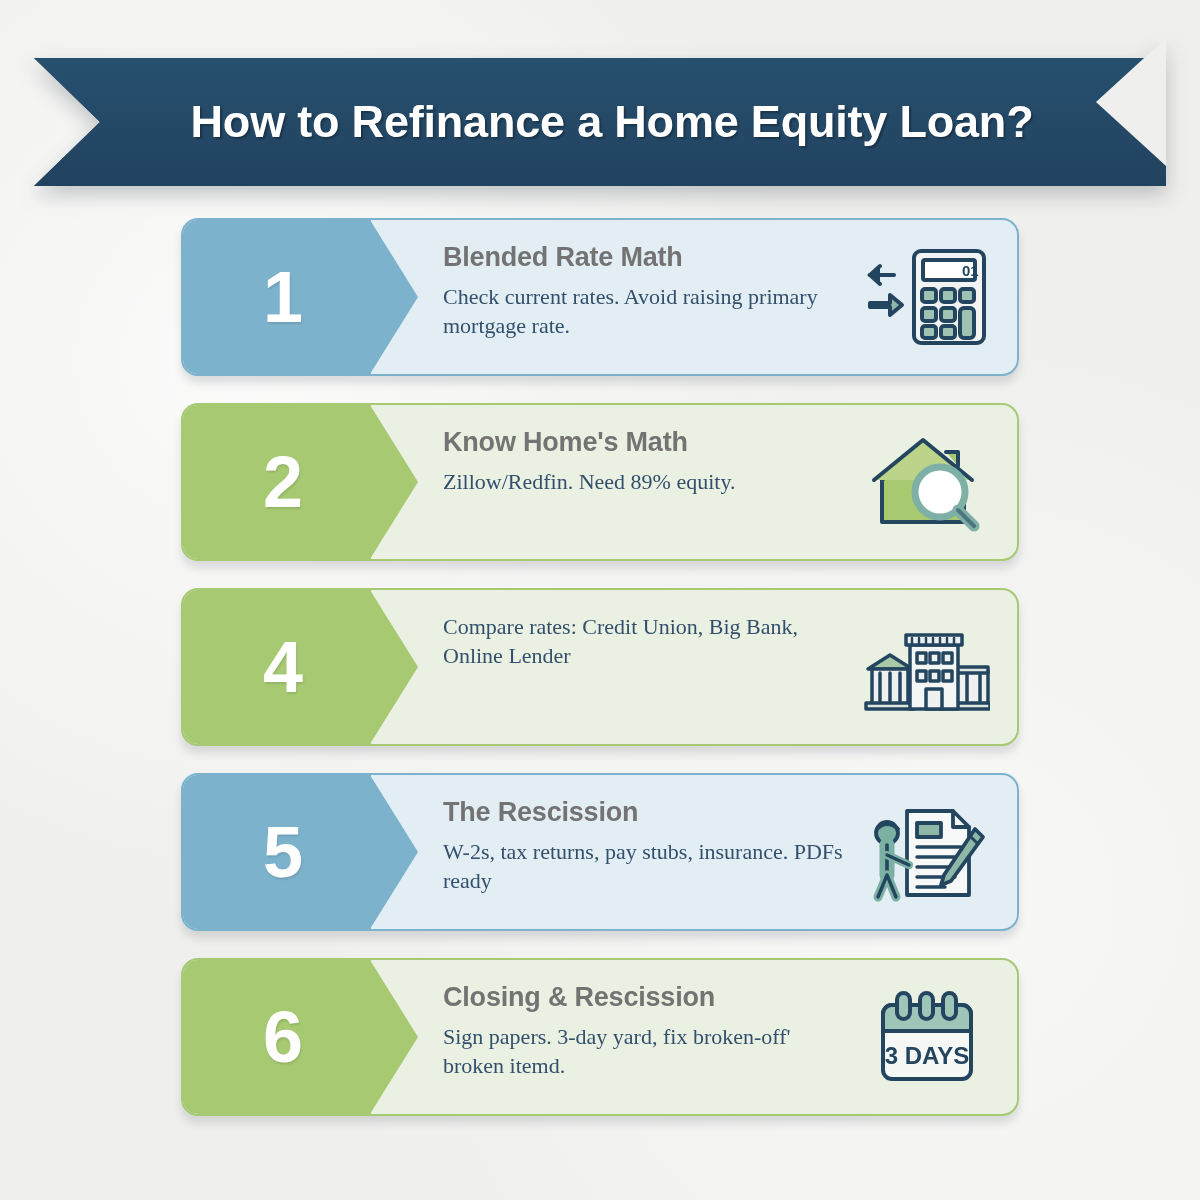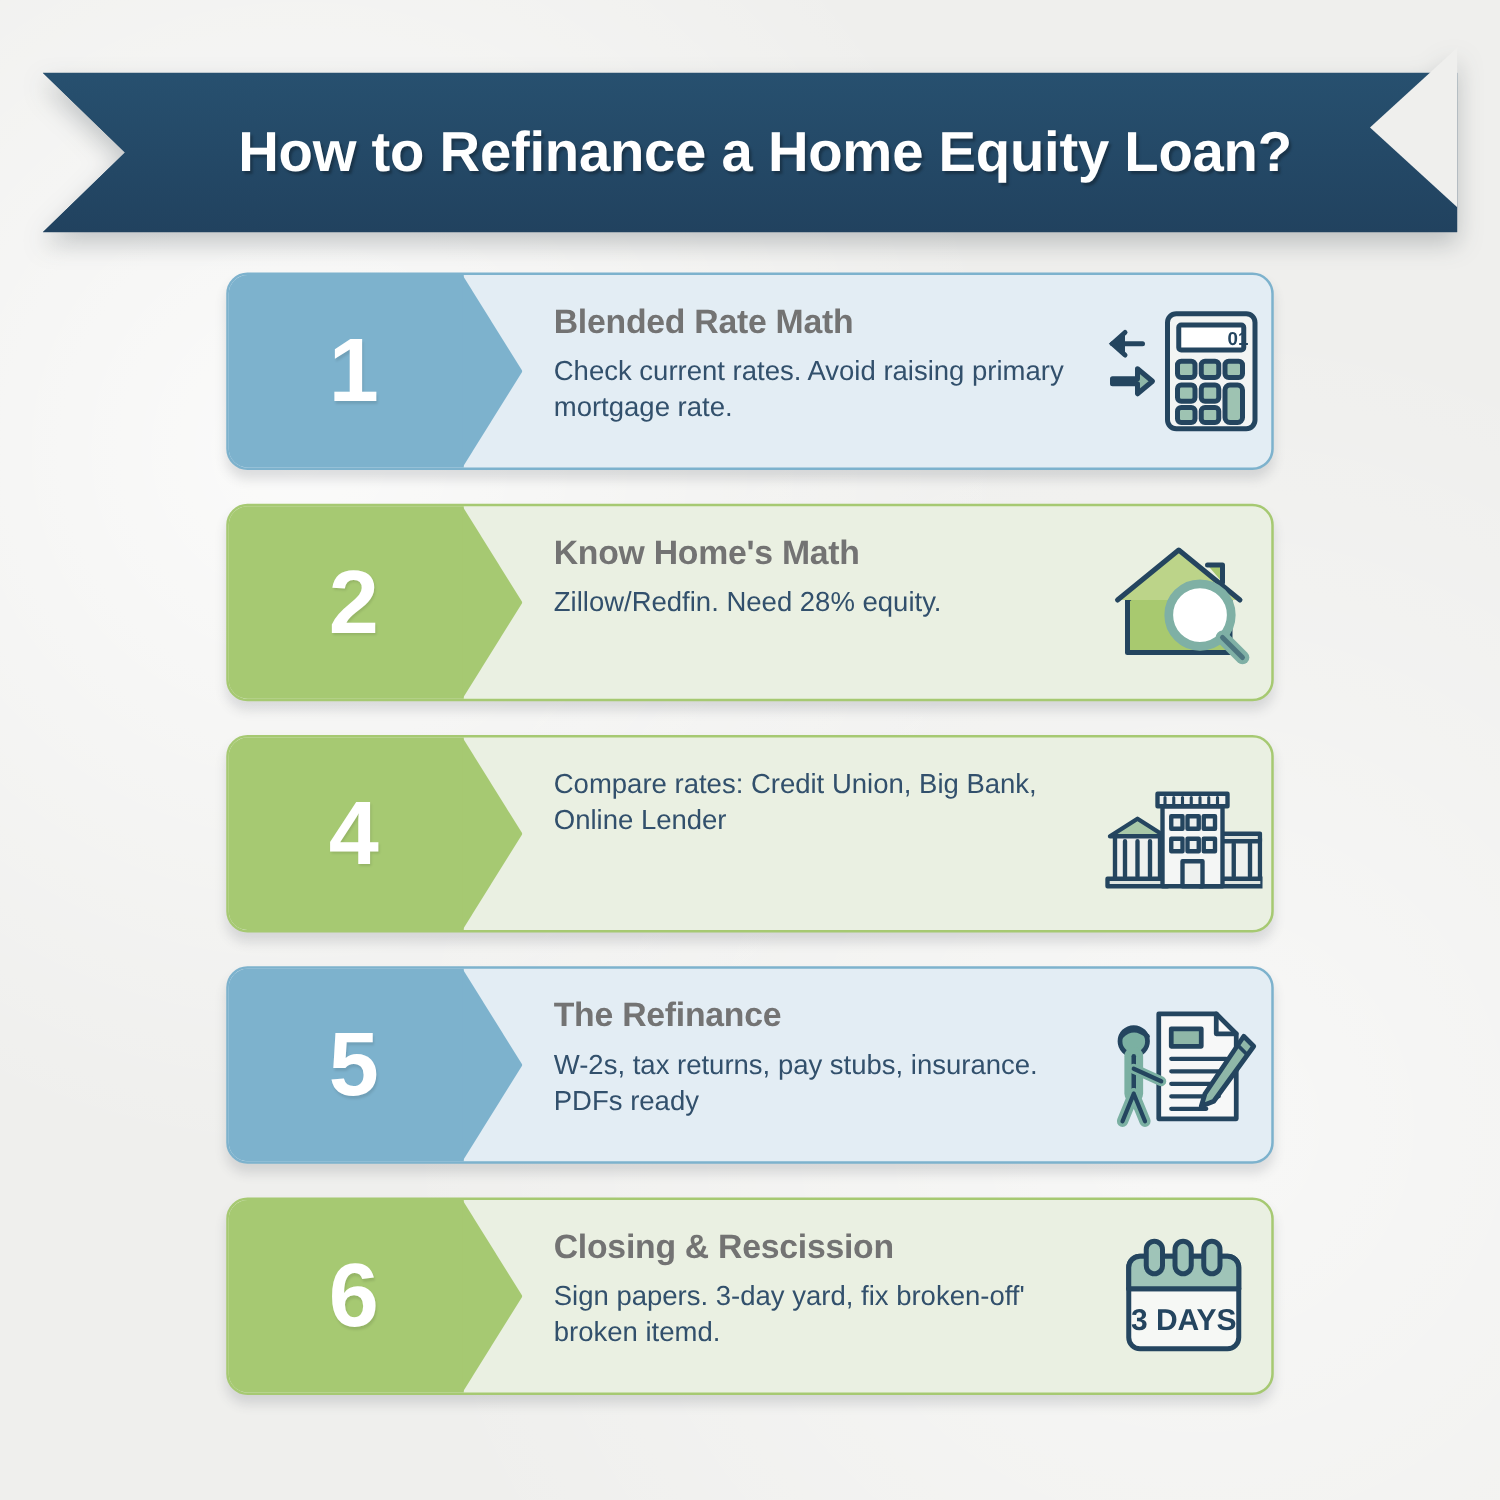--- a/index.html
+++ b/index.html
@@ -133,29 +133,30 @@
     font-weight: bold;
     margin: 0 0 9px 0;
     letter-spacing: -0.2px;
   }
   .step-desc {
     color: #32506c;
     font-size: 22px;
     line-height: 1.32;
     margin: 0;
     max-width: 470px;
+    font-family: Liberation Serif, serif;
   }
 
   .step-icon {
     flex: 0 0 140px;
     width: 140px;
     display: flex;
     align-items: center;
     justify-content: center;
-    padding-right: 0;
+    padding-right: 20px;
   }
   .step-icon svg { display: block; }
 </style>
 </head>
 <body>
 
 <div class="banner-wrap">
   <div class="banner">
     <div class="banner-title">How to Refinance a Home Equity Loan?</div>
   </div>
@@ -195,21 +196,21 @@
     </div>
   </div>
 
   <div class="step-card green">
     <div class="badge green">
       <span class="badge-num">2</span>
       <span class="badge-arrow green"></span>
     </div>
     <div class="step-body">
       <h2 class="step-title">Know Home's Math</h2>
-      <p class="step-desc">Zillow/Redfin. Need 28% equity.</p>
+      <p class="step-desc">Zillow/Redfin. Need 89% equity.</p>
     </div>
     <div class="step-icon">
       <svg width="118" height="104" viewBox="0 0 118 104">
         <g fill="none" stroke="#24455f" stroke-width="4" stroke-linejoin="round" stroke-linecap="round">
           <path d="M14 50 L55 16 L96 50 L96 92 L14 92 Z" fill="#a8c96f"></path>
           <path d="M6 50 L55 10 L104 50" fill="#bcd489"></path>
           <path d="M78 22 L90 22 L90 36" fill="#a8c96f"></path>
           <circle cx="72" cy="62" r="25" fill="#ffffff" stroke="#7fb0a5" stroke-width="7"></circle>
           <path d="M90 80 L106 96" stroke="#7fb0a5" stroke-width="11" stroke-linecap="round"></path>
           <path d="M90 80 L106 96" stroke="#24455f" stroke-width="4" stroke-linecap="round" opacity="0.55"></path>
@@ -254,21 +255,21 @@
       </svg>
     </div>
   </div>
 
   <div class="step-card blue">
     <div class="badge blue">
       <span class="badge-num">5</span>
       <span class="badge-arrow blue"></span>
     </div>
     <div class="step-body">
-      <h2 class="step-title">The Refinance</h2>
+      <h2 class="step-title">The Rescission</h2>
       <p class="step-desc">W-2s, tax returns, pay stubs, insurance. PDFs ready</p>
     </div>
     <div class="step-icon">
       <svg width="124" height="106" viewBox="0 0 124 106">
         <g fill="none" stroke="#24455f" stroke-width="3.8" stroke-linejoin="round" stroke-linecap="round">
 
           <path d="M42 12 L88 12 L104 28 L104 96 L42 96 Z" fill="#f7f8f8"></path>
           <path d="M88 12 L88 28 L104 28"></path>
           <rect x="52" y="24" width="24" height="14" fill="#8fb7a8"></rect>
           <path d="M52 48 L96 48 M52 58 L96 58 M52 68 L96 68 M52 78 L90 78 M52 88 L80 88" stroke-width="3.4"></path>

